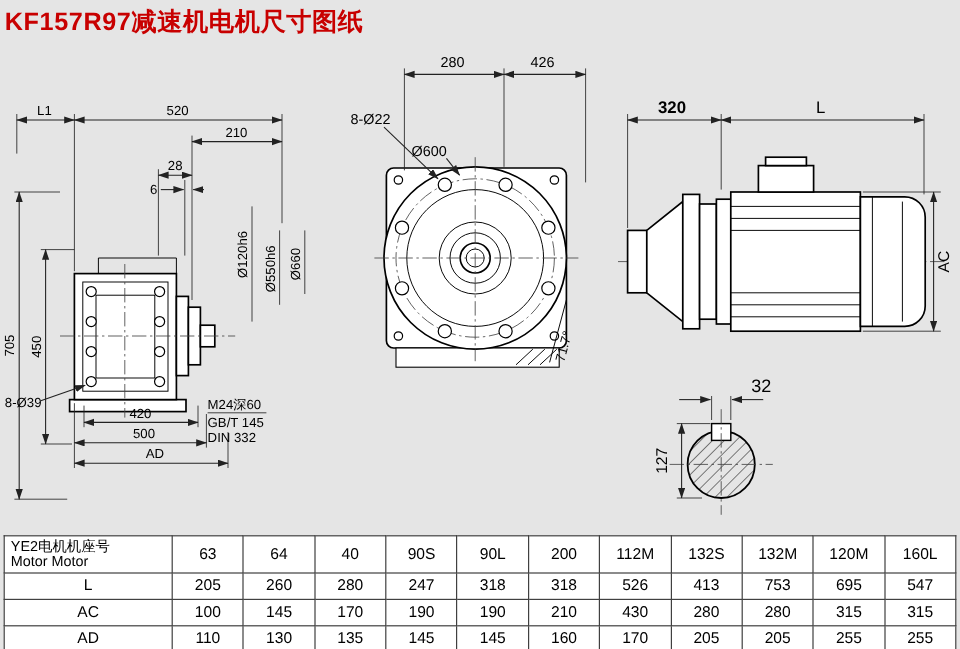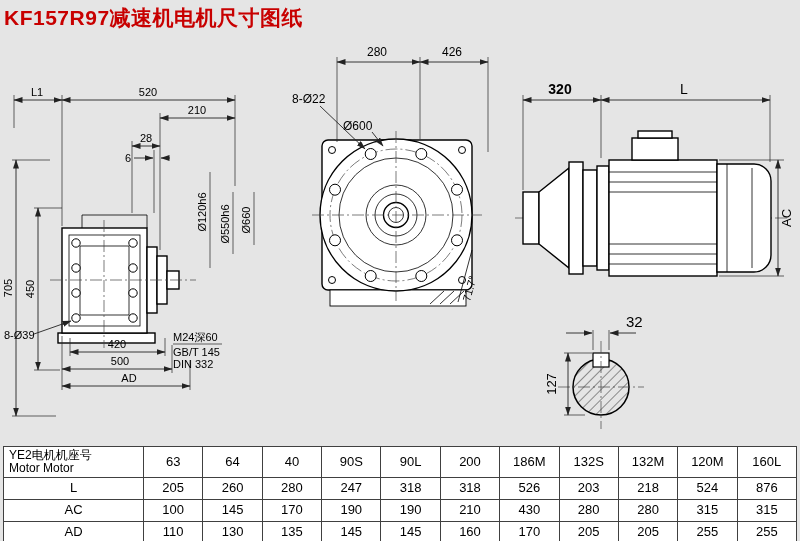--- a/index.html
+++ b/index.html
@@ -255,41 +255,41 @@
           <th class="first">
             <div>YE2电机机座号</div>
             <div>Motor Motor</div>
           </th>
           <th>63</th>
           <th>64</th>
           <th>40</th>
           <th>90S</th>
           <th>90L</th>
           <th>200</th>
-          <th>186M</th>
+          <th>112M</th>
           <th>132S</th>
           <th>132M</th>
           <th>120M</th>
           <th>160L</th>
         </tr>
       </thead>
       <tbody>
         <tr>
           <td>L</td>
           <td>205</td>
           <td>260</td>
           <td>280</td>
           <td>247</td>
           <td>318</td>
           <td>318</td>
           <td>526</td>
-          <td>203</td>
-          <td>218</td>
-          <td>524</td>
-          <td>876</td>
+          <td>413</td>
+          <td>753</td>
+          <td>695</td>
+          <td>547</td>
         </tr>
         <tr>
           <td>AC</td>
           <td>100</td>
           <td>145</td>
           <td>170</td>
           <td>190</td>
           <td>190</td>
           <td>210</td>
           <td>430</td>

